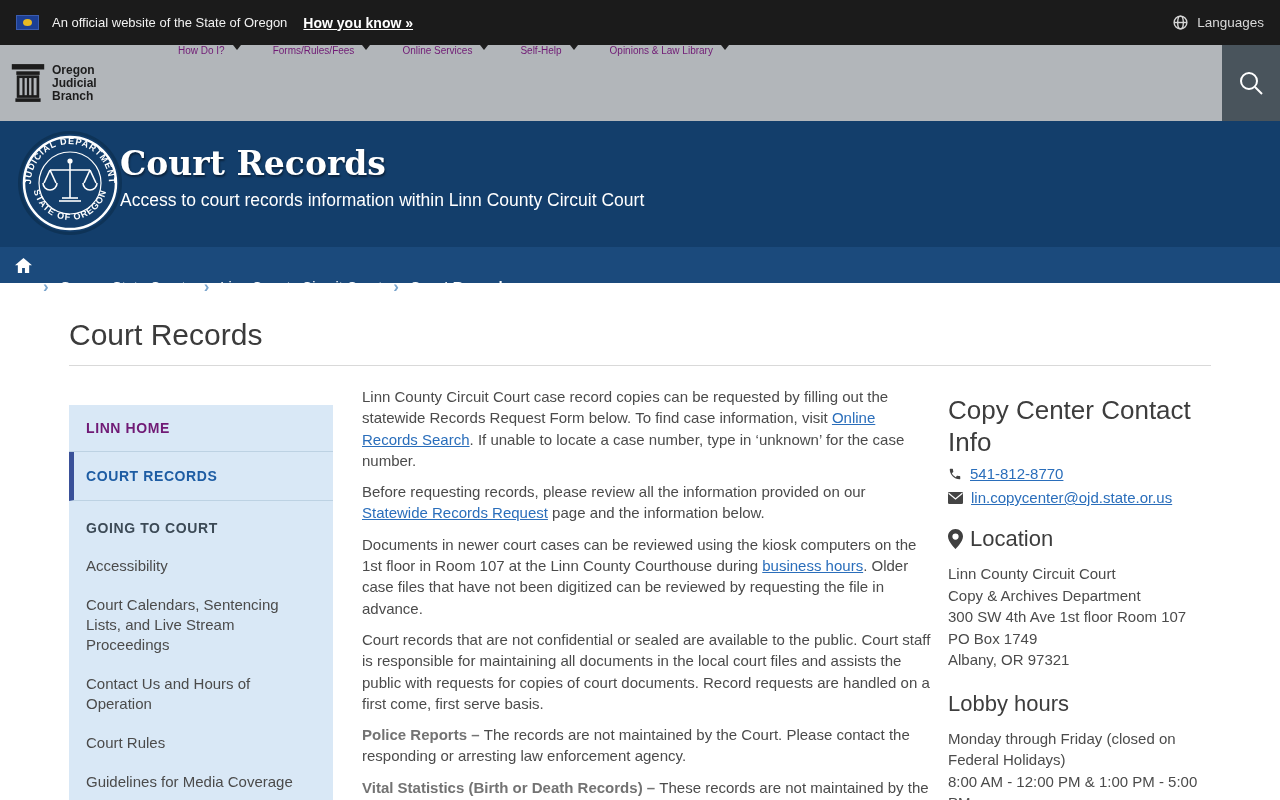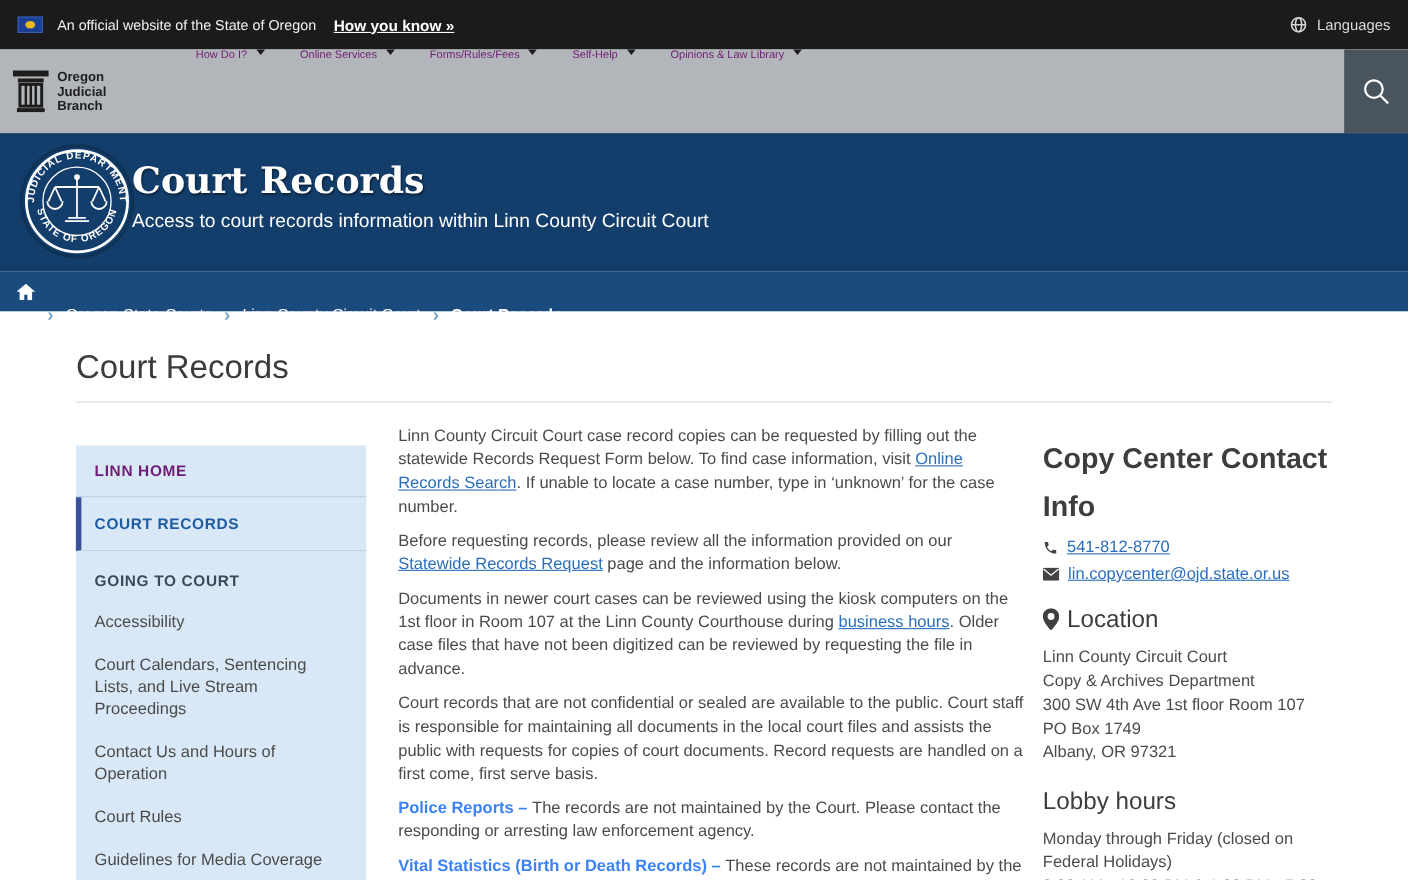--- a/index.html
+++ b/index.html
@@ -51,26 +51,26 @@
   .side-nav ul { list-style:none; }
   .side-item { cursor:pointer; }
   .side-item.header { padding:15px 17px; font-size:14px; font-weight:700; letter-spacing:.6px; color:#701a75; border-bottom:1px solid #bdd2e3; }
   .side-item.active { padding:16px 17px 16px 12px; font-size:14px; font-weight:700; letter-spacing:.6px; color:#1d5ca3; border-left:5px solid #3a5199; border-bottom:1px solid #bdd2e3; }
   .side-item.section { padding:19px 17px 10px; font-size:14px; font-weight:700; letter-spacing:.6px; color:#3c4a56; cursor:default; }
   .side-item.item { padding:10px 17px 9px; font-size:15px; color:#4b4b4b; line-height:20px; }
 
   
   .article { flex:1; margin:0 14px 0 29px; font-size:15px; line-height:21.3px; color:#4b4b4b; }
   .article p { margin-bottom:10px; }
-  .article strong { color:#3b82f6; }
+  .article strong { color:#737373; }
   .txt-link { color:#2a6ebb; text-decoration:underline; cursor:pointer; }
 
   
   .aside { width:263px; flex-shrink:0; margin-top:8px; }
-  .aside h2 { font-size:26px; font-weight:700; color:#3d3d3d; line-height:44px; margin-bottom:4px; }
+  .aside h2 { font-size:26px; font-weight:400; color:#3d3d3d; line-height:32px; margin-bottom:4px; }
   .contact-row { display:flex; align-items:center; gap:8px; margin:7px 0; font-size:15px; }
   .contact-row a { color:#2a6ebb; text-decoration:underline; cursor:pointer; }
   .aside h3 { font-size:22px; font-weight:400; color:#3d3d3d; margin:20px 0 11px; display:flex; align-items:center; gap:7px; }
   .addr-line, .lobby-line { font-size:15px; line-height:21.5px; color:#4b4b4b; }
   .lobby-line { line-height:21.5px; }
 </style>
 </head>
 <body>
 
 <div class="screen">
@@ -106,26 +106,26 @@
         <span>Branch</span>
       </span>
     </div>
     <nav class="nav-menu">
   <div class="nav-item">
     <span>How Do I?</span>
     <span class="caret"></span>
   </div>
 
   <div class="nav-item">
+    <span>Forms/Rules/Fees</span>
+    <span class="caret"></span>
+  </div>
+
+  <div class="nav-item">
     <span>Online Services</span>
-    <span class="caret"></span>
-  </div>
-
-  <div class="nav-item">
-    <span>Forms/Rules/Fees</span>
     <span class="caret"></span>
   </div>
 
   <div class="nav-item">
     <span>Self-Help</span>
     <span class="caret"></span>
   </div>
 
   <div class="nav-item">
     <span>Opinions &amp; Law Library</span>

